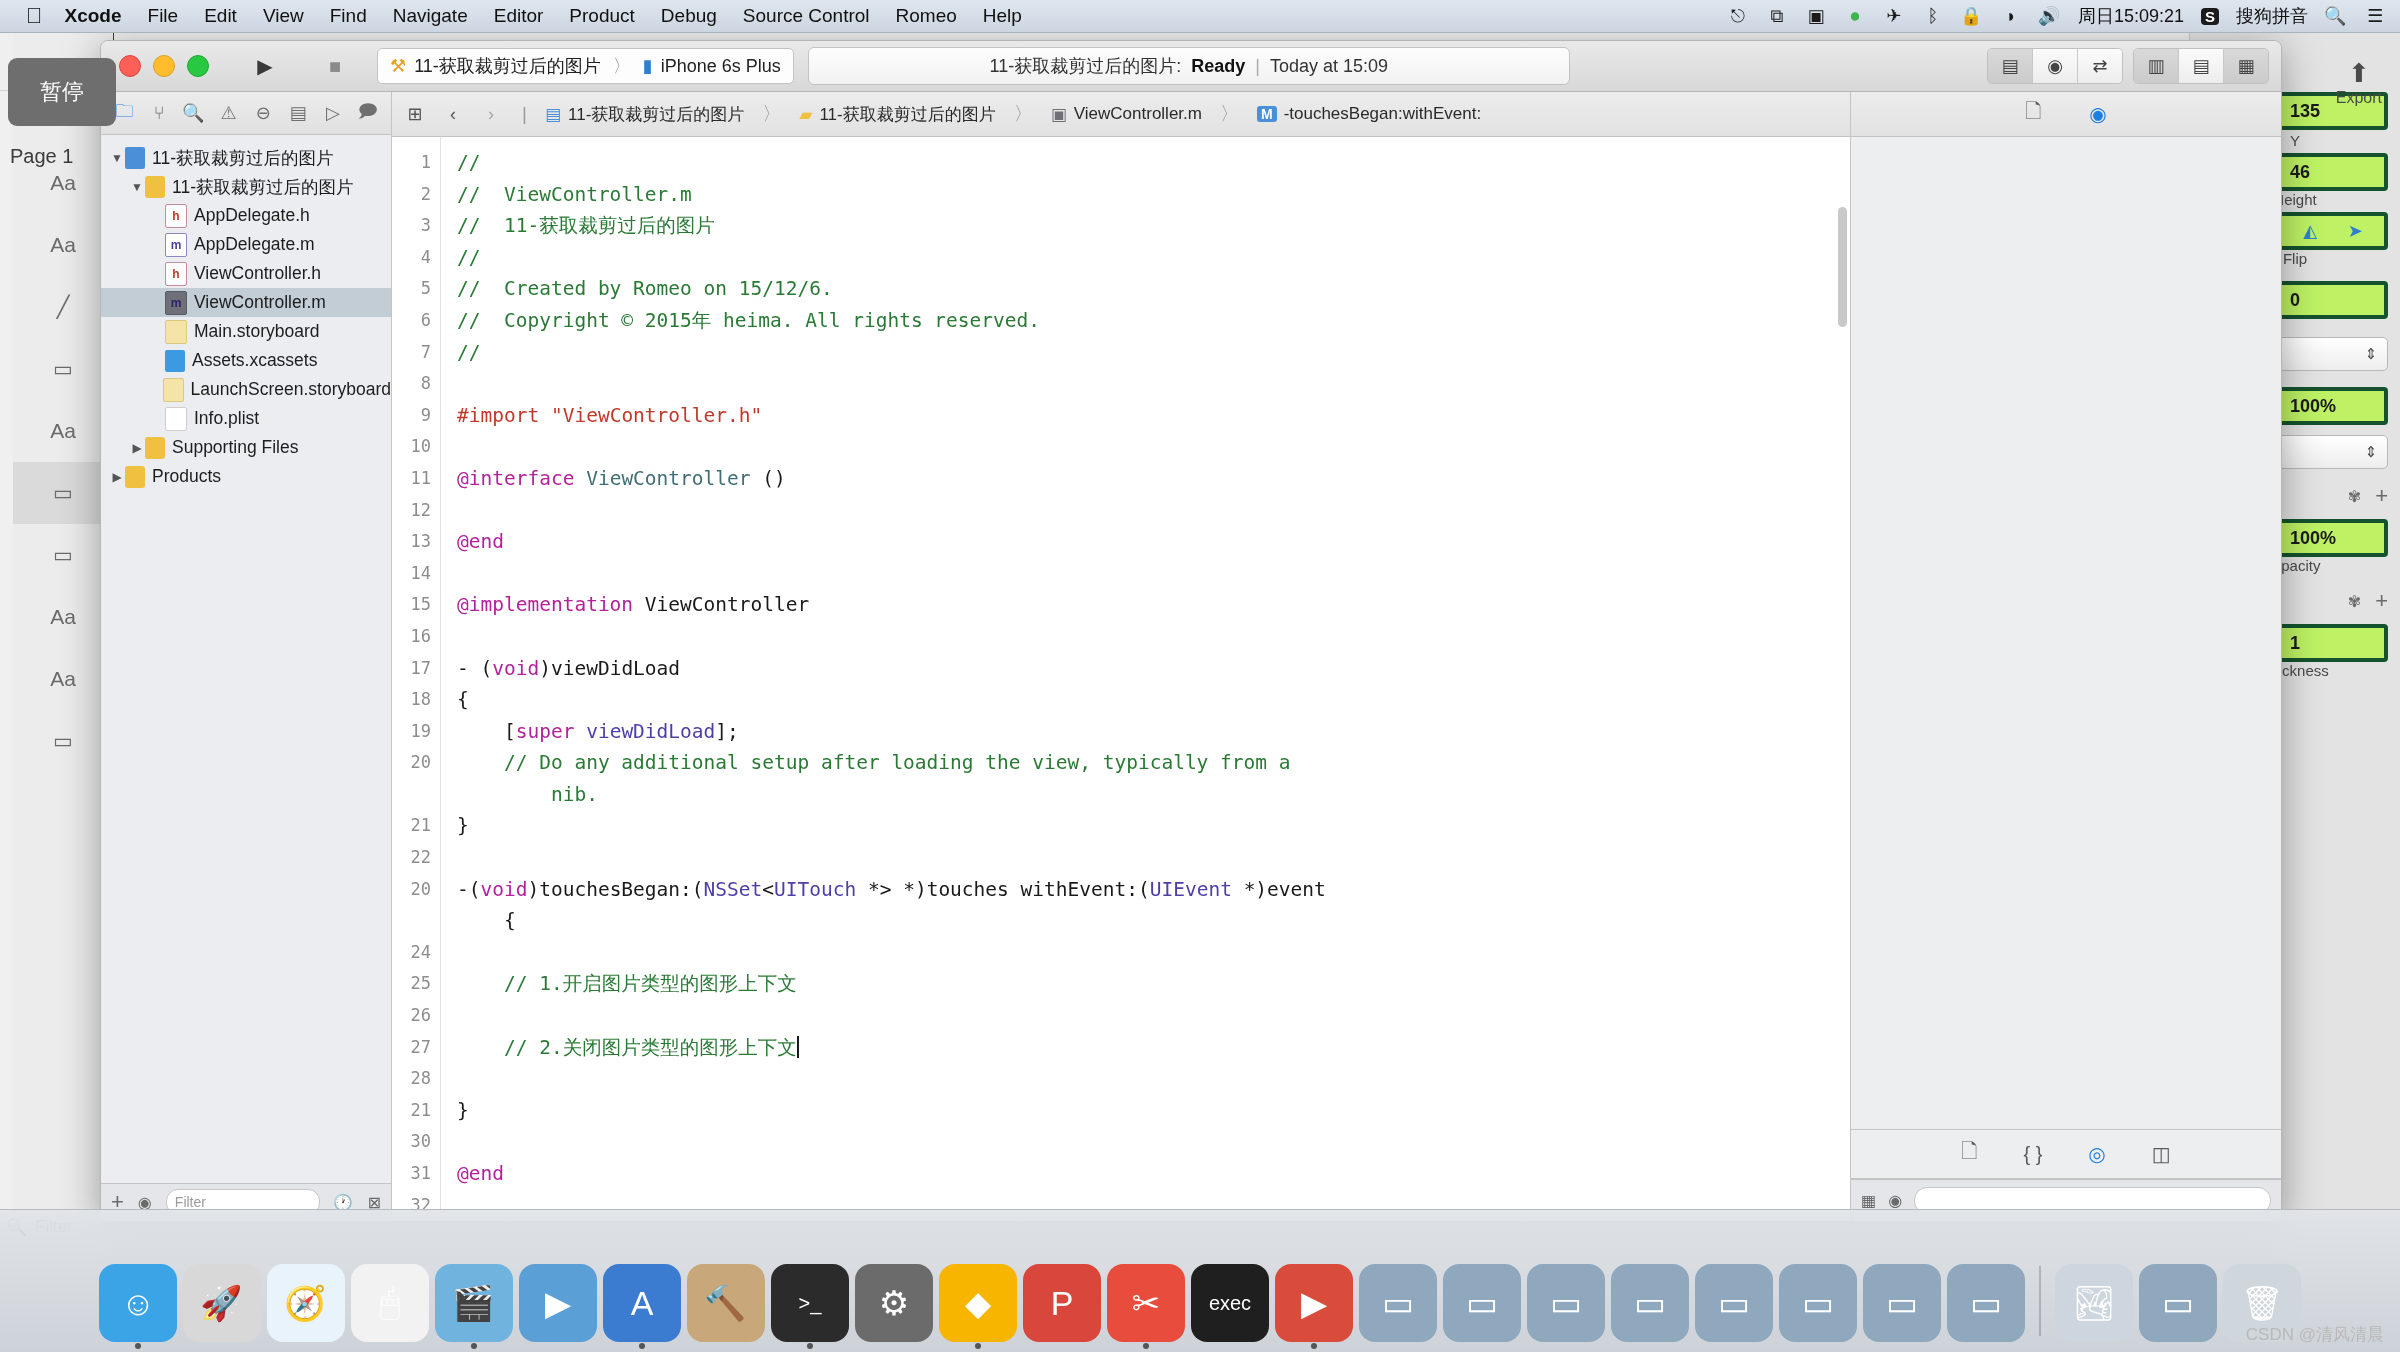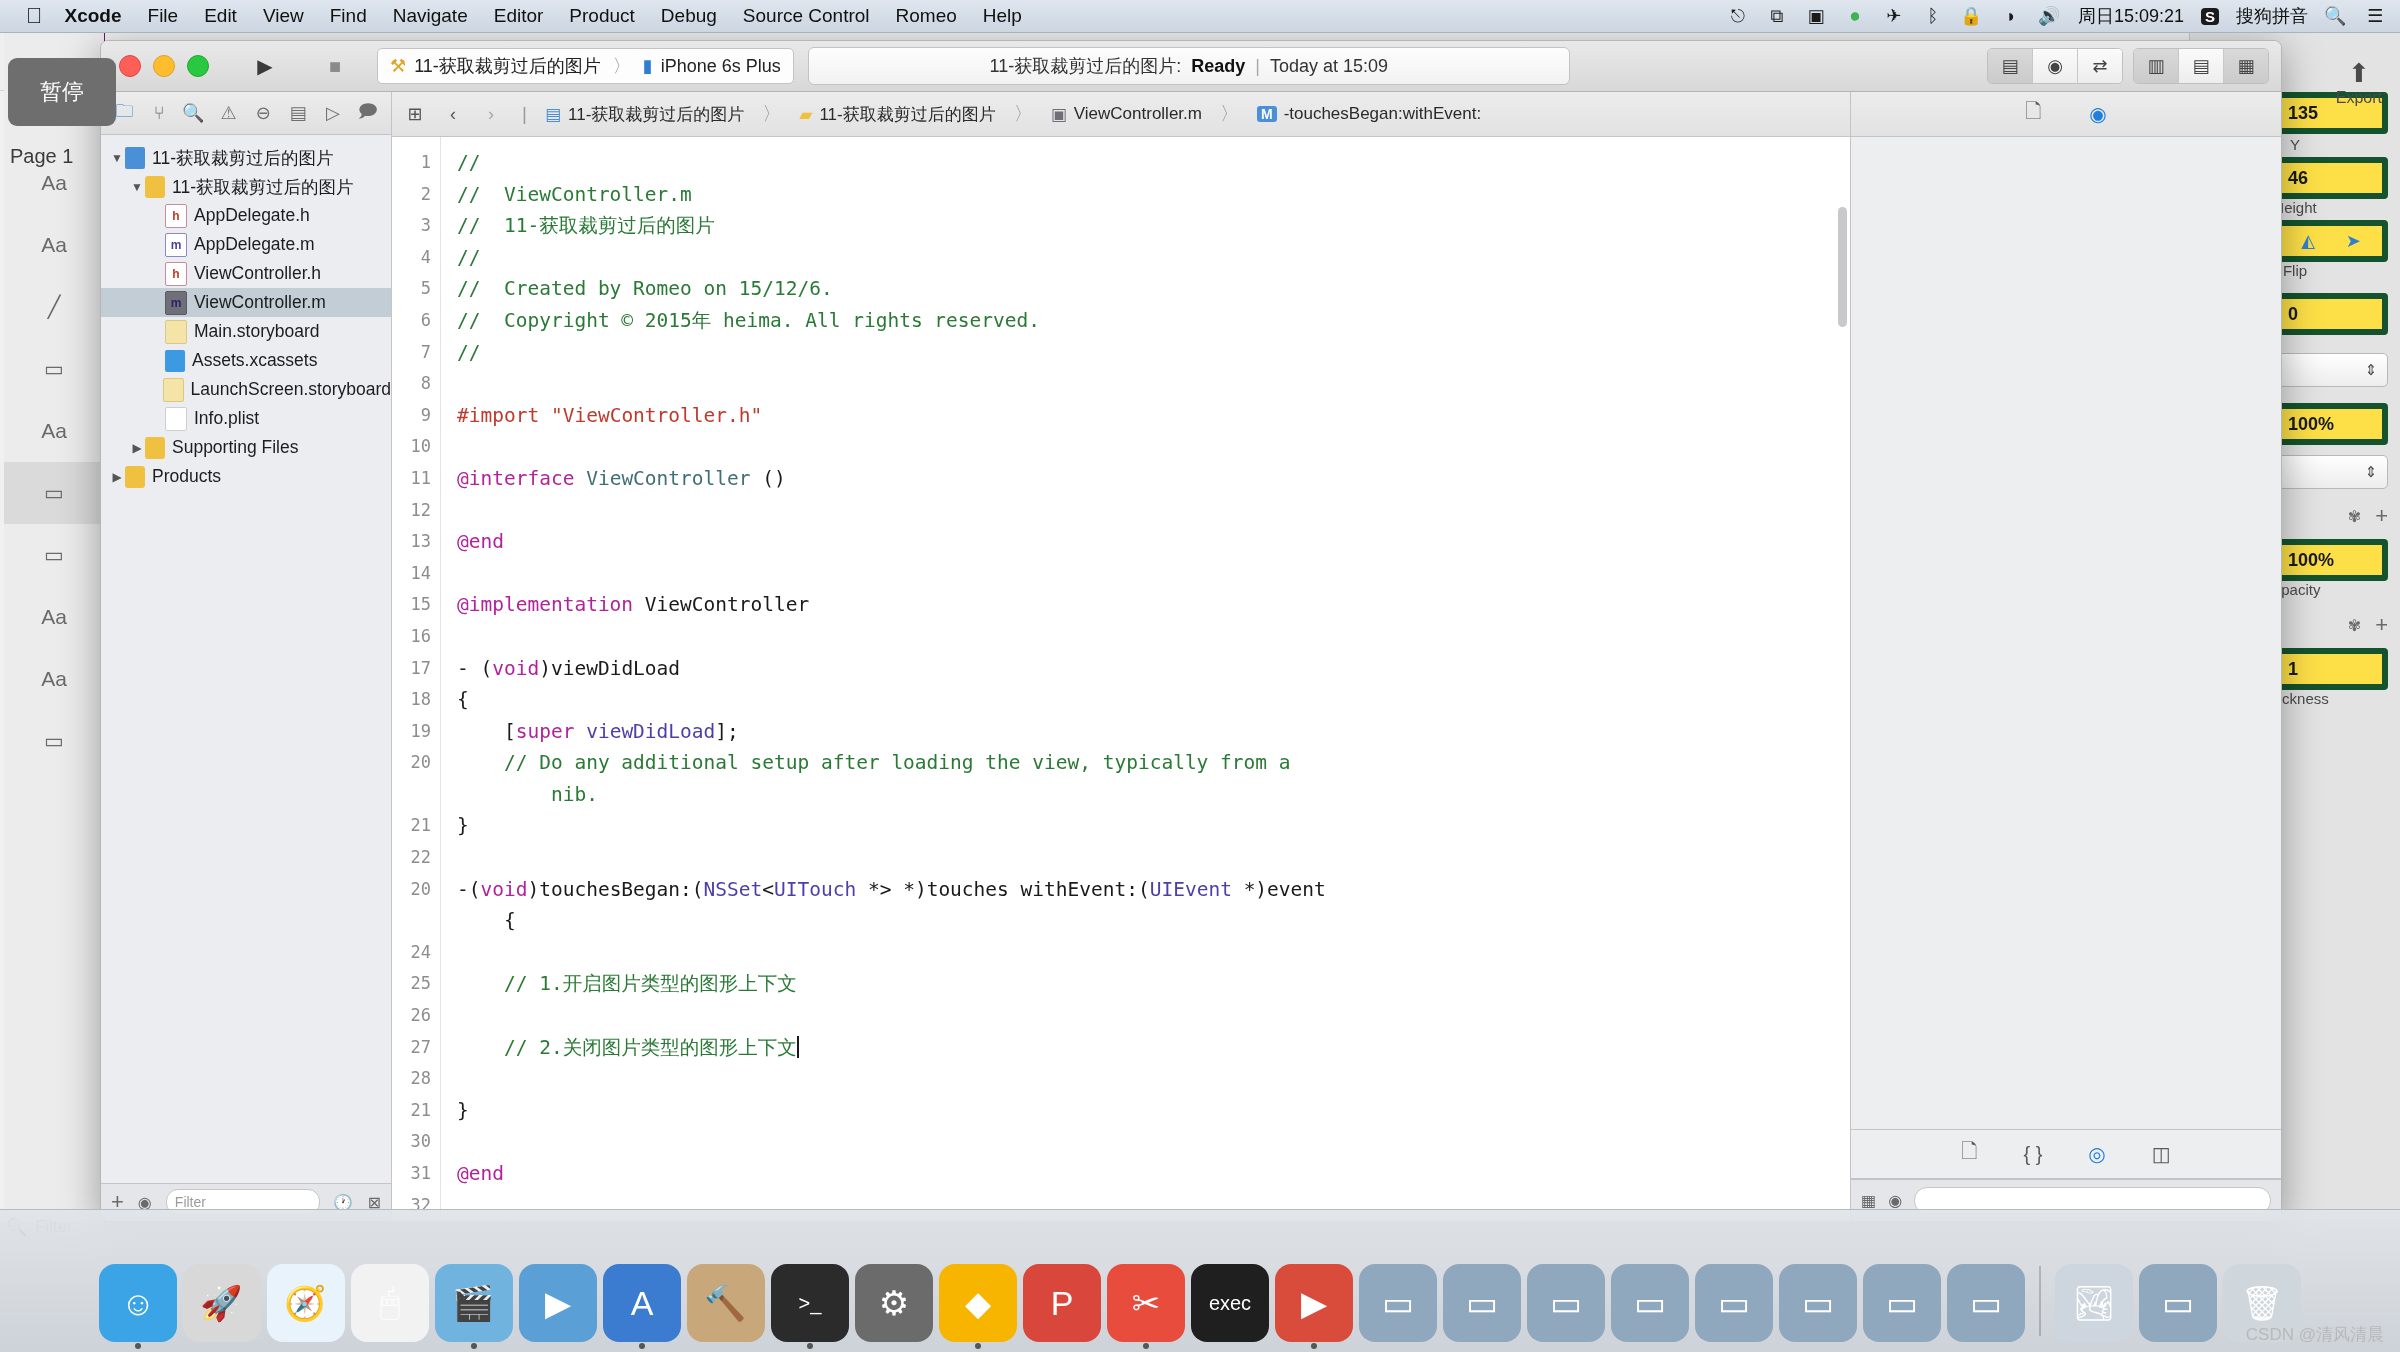--- a/index.html
+++ b/index.html
@@ -20,38 +20,38 @@
   .apple-logo{margin:0 22px 0 26px;font-size:22px;line-height:1;}
   .menubar .mi{margin-right:26px;white-space:nowrap;}
   .menubar .mi.bold{font-weight:bold;}
   .menubar-right{position:absolute;right:14px;top:0;height:32px;display:flex;align-items:center;gap:17px;font-size:18px;}
   .mb-icon{width:22px;height:22px;display:inline-flex;align-items:center;justify-content:center;color:#1b1b1b;}
   .mb-clock{font-size:18px;white-space:nowrap;}
   .sogou-badge{background:#1b1b1b;color:#fff;border-radius:4px;padding:0 4px;font-size:15px;font-weight:bold;}
 
   
   .bg-app{position:absolute;left:0;top:32px;width:2400px;height:1190px;background:#f0f0f0;}
-  .bg-left-rail{position:absolute;left:4px;top:32px;width:100px;height:1190px;background:#ececec;border-right:1px solid #701a75;text-align:center;}
+  .bg-left-rail{position:absolute;left:13px;top:32px;width:100px;height:1190px;background:#ececec;border-right:1px solid #701a75;text-align:center;}
   .bg-left-rail .rail-item{height:62px;display:flex;align-items:center;justify-content:center;color:#6b6b6b;font-size:21px;}
   .bg-left-rail .rail-sel{background:#dadada;}
   .bg-top-strip{position:absolute;left:0;top:32px;width:2400px;height:58px;background:#efefef;border-bottom:1px solid #d3d3d3;}
   .bg-pausebtn{
     position:absolute;left:8px;top:58px;width:108px;height:68px;
     background:#6e6e6e;color:#fff;border-radius:9px;
     display:flex;align-items:center;justify-content:center;font-size:22px;z-index:40;
   }
   .bg-insert{position:absolute;left:14px;top:110px;font-size:17px;color:#7a7a7a;}
   .bg-page1{position:absolute;left:10px;top:145px;font-size:20px;color:#3b3b3b;}
   .bg-filter{position:absolute;left:6px;top:1210px;width:380px;height:34px;display:flex;align-items:center;gap:8px;font-size:17px;color:#8a8a8a;}
 
   
   .bg-inspector{position:absolute;right:0;top:32px;width:210px;height:1190px;background:#e3e3e3;border-left:1px solid #c8c8c8;}
   .insp-row{display:flex;align-items:center;justify-content:flex-end;gap:8px;padding:0 12px;}
   .insp-field{
-    background:#fde047;border:6px solid #14532d;border-radius:4px;
+    background:#bef264;border:4px solid #14532d;border-radius:4px;
     height:30px;min-width:86px;display:flex;align-items:center;
     padding:0 8px;font-size:18px;font-weight:bold;color:#1a1a1a;
   }
   .insp-label{font-size:15px;color:#4a4a4a;text-align:center;width:100%;}
   .insp-pill{
     background:linear-gradient(#ffffff,#ededed);border:1px solid #b9b9b9;
     border-radius:5px;height:32px;display:flex;align-items:center;justify-content:flex-end;
     padding:0 10px;font-size:17px;color:#333;
   }
   .stepper{font-size:15px;color:#4a4a4a;}

